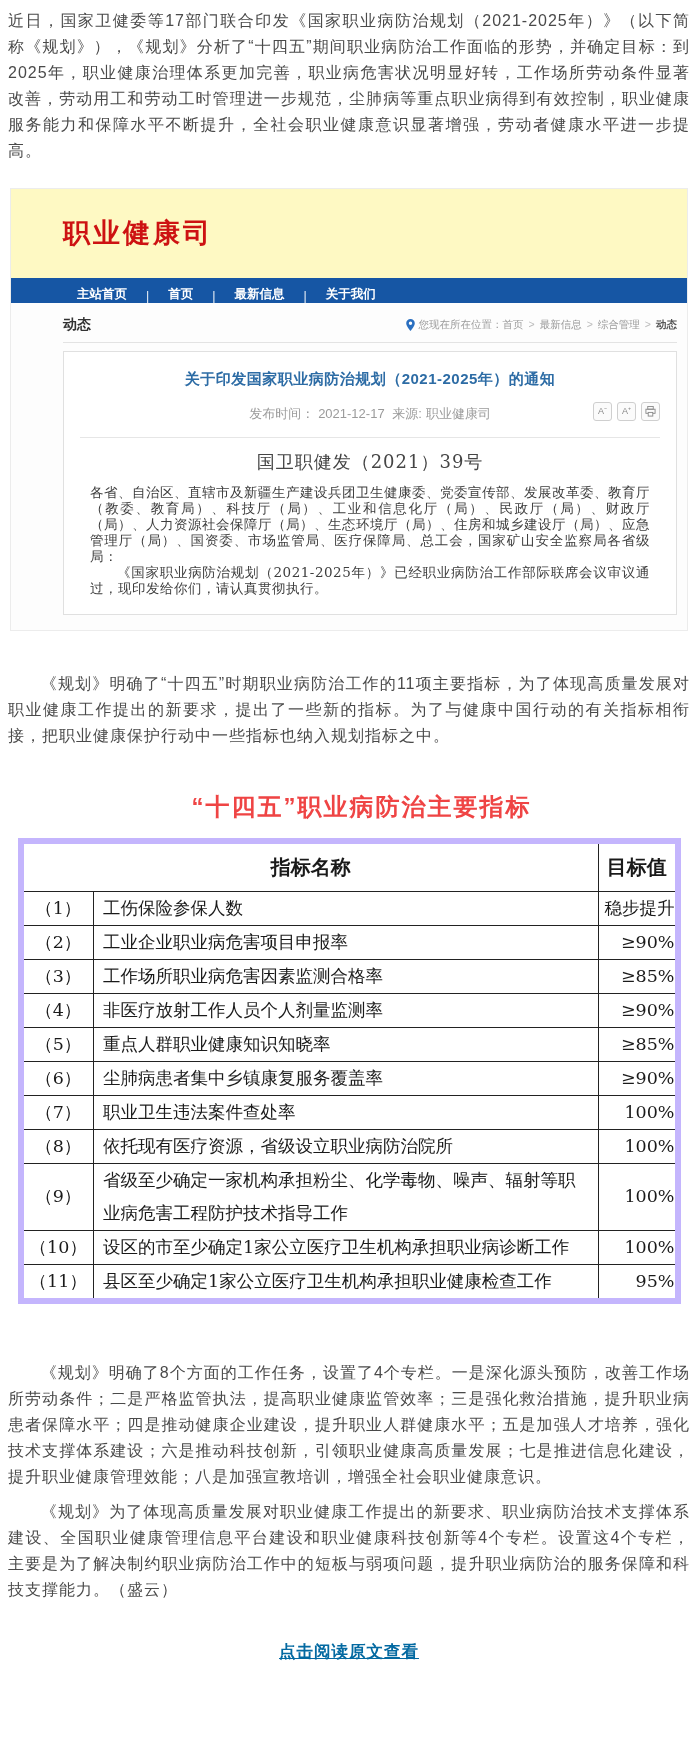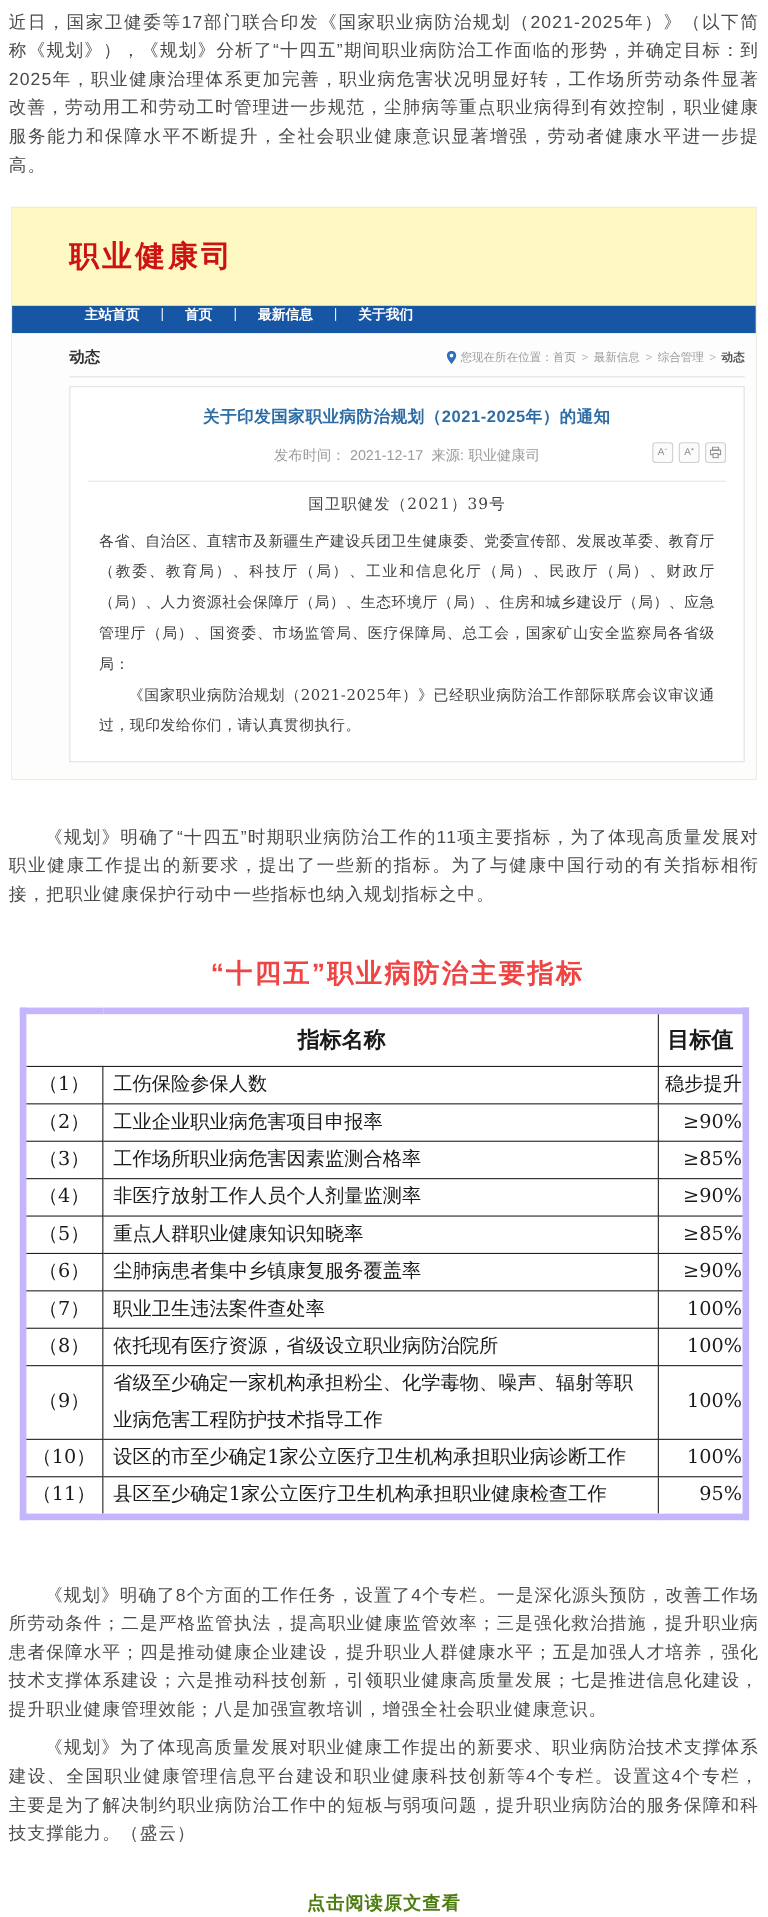--- a/index.html
+++ b/index.html
@@ -21,21 +21,21 @@
   .p4 { margin-top:9px; }
 
   
   .site { margin:24px 10px 11px; border:1px solid #ececec; background:#fef9c3; }
   .site-logo {
     padding:26px 0 0 52px; color:#cd1212; font-size:27px; font-weight:bold;
     letter-spacing:3px;
   }
   .site-nav {
     margin-top:27px; background:#1656a4; height:25px; display:flex;
-    align-items:flex-start; padding-left:66px; color:#fff; font-size:12.5px;
+    align-items:flex-end; padding-left:66px; color:#fff; font-size:12.5px;
     font-weight:bold;
   }
   .nav-sep { margin:0 19px; font-weight:normal; opacity:.9; }
   .nav-item { cursor:pointer; }
   .site-body { background:#fdfdfd; padding:13px 10px 15px 52px; }
   .section-head {
     display:flex; justify-content:space-between; 
     border-bottom:1px solid #e3e3e3; padding-bottom:8px;
   }
   .section-title { font-size:14px; font-weight:bold; color:#333; }
@@ -53,25 +53,25 @@
   .meta { text-align:center; color:#9b9b9b; font-size:13px; }
   .meta span { margin:0 2px; }
   .tools { position:absolute; right:2px; top:-3px; display:flex; gap:5px; }
   .tool-btn {
     width:19px; height:19px; border:1px solid #cfcfcf; border-radius:3px;
     background:#fbfbfb; color:#8a8a8a; font-size:9px; line-height:1;
     display:flex; align-items:center; justify-content:center; cursor:pointer;
   }
   .card-divider { border:none; border-top:1px solid #e6e6e6; margin:12px 2px 0; }
   .doc-no {
-    text-align:center; font-family:"DejaVu Serif", serif; font-size:14px;
+    text-align:center; font-family:"DejaVu Serif", serif; font-size:18px;
     color:#454545; margin-top:12px; letter-spacing:1px;
   }
   .letter {
-    font-family:"DejaVu Serif", serif; font-size:13.5px; line-height:28px;
+    font-family:"DejaVu Serif", serif; font-size:13.5px; line-height:16px;
     color:#3d3d3d; margin:10px 12px 0; text-align:justify; letter-spacing:.5px;
   }
   .letter.cont { margin-top:0; text-indent:2em; }
 
   
   .table-title {
     margin-top:42px; text-align:center; font-size:24px; color:#ef4444;
     letter-spacing:2px; font-weight:bold;margin-left:25px;
   }
   table.indicators {
@@ -79,21 +79,21 @@
     border:6px solid #c4b5fd; font-family:"DejaVu Serif", serif; color:#1a1a1a;
   }
   table.indicators th, table.indicators td { border:1px solid #222; }
   table.indicators thead th { font-size:20px; font-weight:bold; height:50px; text-align:center; }
   table.indicators td { line-height:33px; font-size:17.5px; }
   td.cell-no { width:73px; text-align:center; font-size:16.5px; }
   td.cell-name { padding:0 6px 0 9px; }
   td.cell-target { width:79px; text-align:right; font-size:16.5px; }
 
   
-  .footer-links { margin-top:38px; text-align:center; color:#4d7c0f; font-weight:bold; }
+  .footer-links { margin-top:38px; text-align:center; color:#0369a1; font-weight:bold;text-decoration:underline; }
   .footer-link { display:block; font-size:16.5px; cursor:pointer; letter-spacing:1px; }
 </style>
 </head>
 <body>
 
 <p class="para intro">近日，国家卫健委等17部门联合印发《国家职业病防治规划（2021-2025年）》（以下简称《规划》），《规划》分析了“十四五”期间职业病防治工作面临的形势，并确定目标：到2025年，职业健康治理体系更加完善，职业病危害状况明显好转，工作场所劳动条件显著改善，劳动用工和劳动工时管理进一步规范，尘肺病等重点职业病得到有效控制，职业健康服务能力和保障水平不断提升，全社会职业健康意识显著增强，劳动者健康水平进一步提高。</p>
 
 <div class="site">
   <div class="site-logo">职业健康司</div>
 

